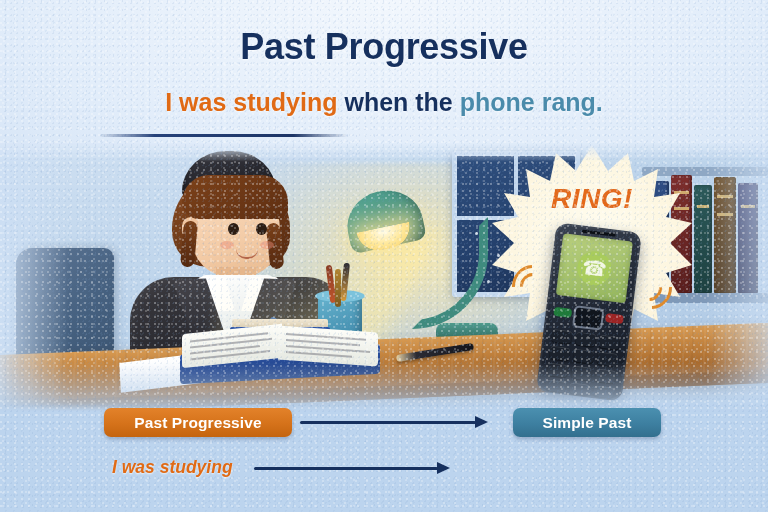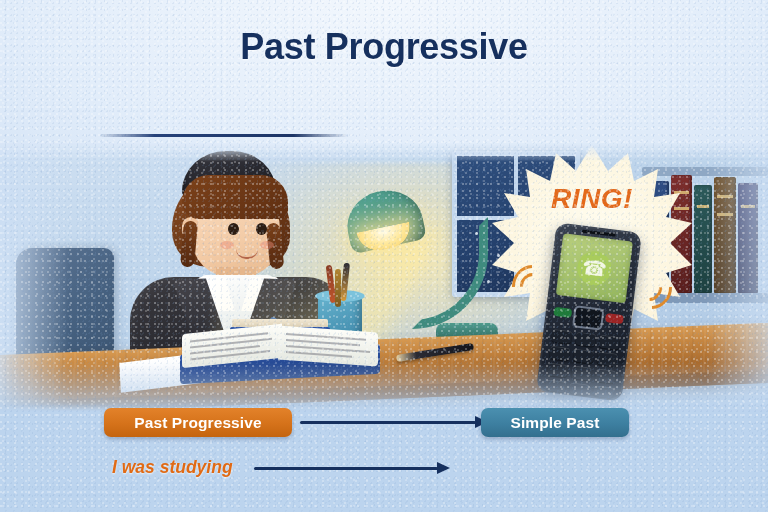--- a/index.html
+++ b/index.html
@@ -288,21 +288,21 @@
   #diagram{ position:absolute; left:0; top:408px; width:768px; height:104px; z-index:30; }
 
   .pill{
     position:absolute; top:0; height:29px; border-radius:7px;
     display:flex; align-items:center; justify-content:center;
     color:#ffffff; font-weight:bold; font-size:15.5px;
     box-shadow:0 2px 4px rgba(40,60,95,.3);
     letter-spacing:.1px;
   }
   #pill-pp{ left:104px; width:188px; background:linear-gradient(180deg,#e3822a 0%,#d5721a 55%,#c4640f 100%); }
-  #pill-sp{ left:481px; width:148px; background:linear-gradient(180deg,#4b90b0 0%,#3d7fa0 55%,#336f8e 100%); }
+  #pill-sp{ left:513px; width:148px; background:linear-gradient(180deg,#4b90b0 0%,#3d7fa0 55%,#336f8e 100%); }
 
   .arrow-row1{ position:absolute; left:300px; top:13px; width:188px; height:3px; }
   .arrow-row2{ position:absolute; left:254px; top:59px; width:196px; height:3px; }
   .arrow-row1 .shaft,.arrow-row2 .shaft{
     position:absolute; left:0; top:0; width:calc(100% - 12px); height:2.5px;
     background:#16305e; border-radius:2px;
   }
   .arrow-row1 .head,.arrow-row2 .head{
     position:absolute; right:0; top:-5px;
     width:0; height:0; border-top:6.5px solid transparent; border-bottom:6.5px solid transparent;
@@ -318,20 +318,21 @@
 </style>
 </head>
 <body>
 
 <div id="poster">
 
   <div id="header">
 
     <div id="title">Past Progressive</div>
 
+    <div id="subtitle"><span class="c-orange">I was studying</span><span class="c-navy"> when the </span><span class="c-teal">phone rang.</span></div>
 
     <div id="divider"></div>
   </div>
 
   <div id="illus">
 
     <div class="wall"></div>
     <div class="lampwash"></div>
 
     <div class="window">

